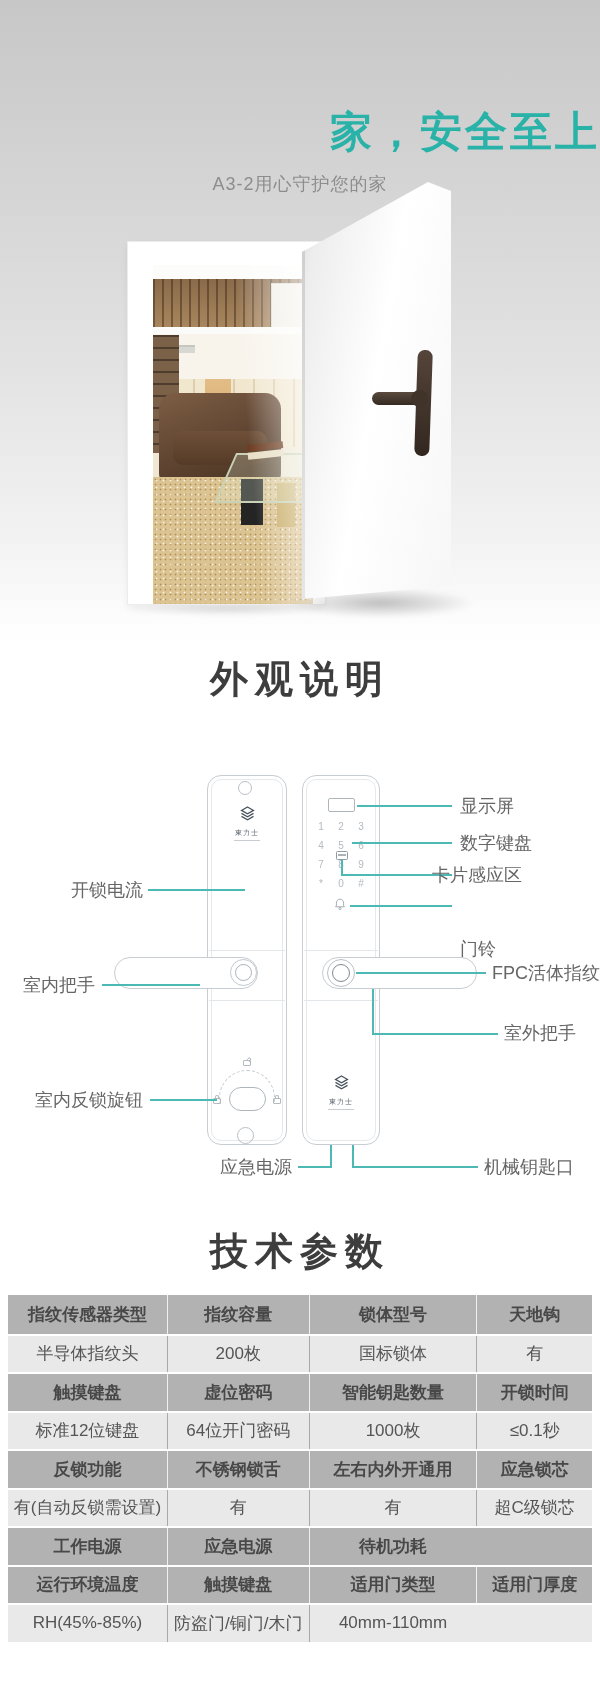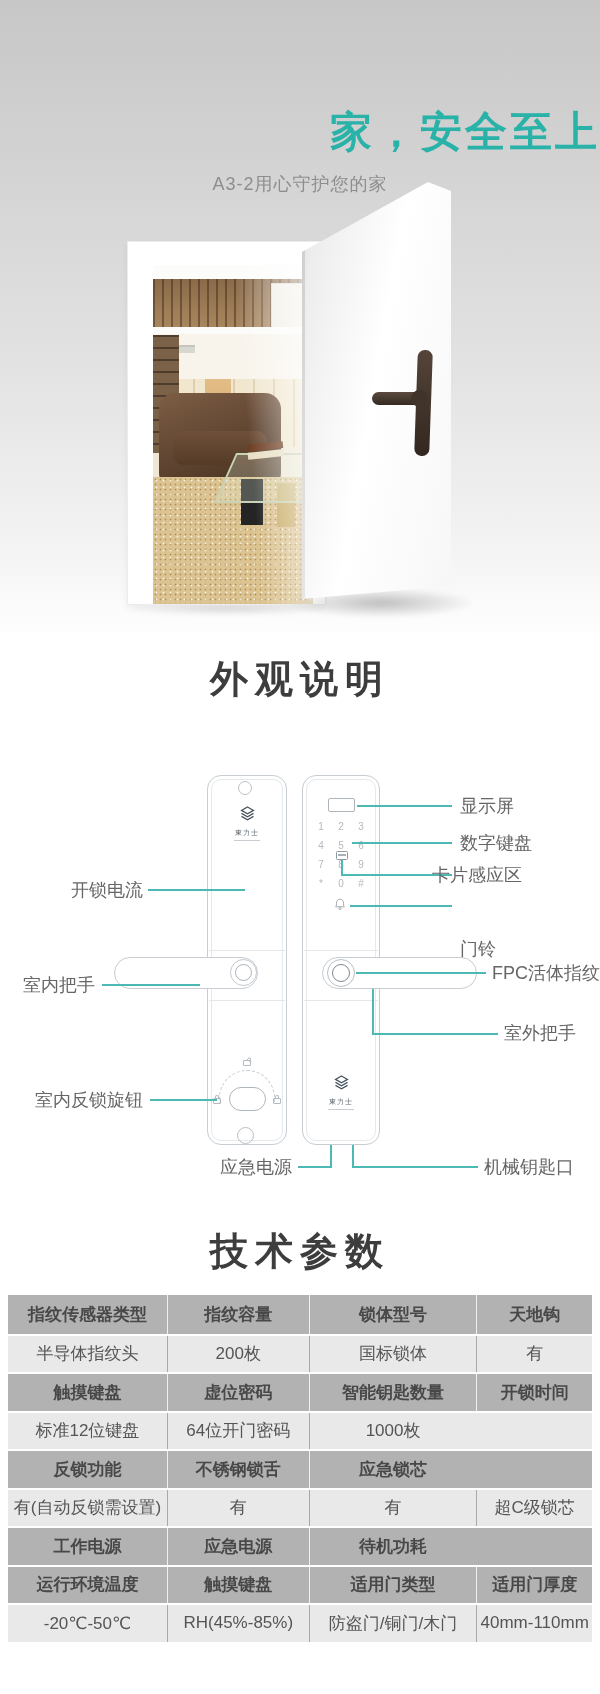--- a/index.html
+++ b/index.html
@@ -281,42 +281,43 @@
     <div class="spec-row header">
       <div class="spec-cell">触摸键盘</div>
       <div class="spec-cell">虚位密码</div>
       <div class="spec-cell">智能钥匙数量</div>
       <div class="spec-cell">开锁时间</div>
     </div>
     <div class="spec-row value">
       <div class="spec-cell">标准12位键盘</div>
       <div class="spec-cell">64位开门密码</div>
       <div class="spec-cell">1000枚</div>
+      <div class="spec-cell">≤0.1秒</div>
     </div>
     <div class="spec-row header">
       <div class="spec-cell">反锁功能</div>
       <div class="spec-cell">不锈钢锁舌</div>
+      <div class="spec-cell">左右内外开通用</div>
       <div class="spec-cell">应急锁芯</div>
     </div>
     <div class="spec-row value">
       <div class="spec-cell">有(自动反锁需设置)</div>
       <div class="spec-cell">有</div>
       <div class="spec-cell">有</div>
       <div class="spec-cell">超C级锁芯</div>
     </div>
     <div class="spec-row header">
       <div class="spec-cell">工作电源</div>
       <div class="spec-cell">应急电源</div>
       <div class="spec-cell">待机功耗</div>
     </div>
     <div class="spec-row header">
       <div class="spec-cell">运行环境温度</div>
       <div class="spec-cell">触摸键盘</div>
       <div class="spec-cell">适用门类型</div>
       <div class="spec-cell">适用门厚度</div>
     </div>
     <div class="spec-row value">
-      <div class="spec-cell">-20℃-50℃</div>
       <div class="spec-cell">RH(45%-85%)</div>
       <div class="spec-cell">防盗门/铜门/木门</div>
       <div class="spec-cell">40mm-110mm</div>
     </div>
   </div>
 
 </body></html>

